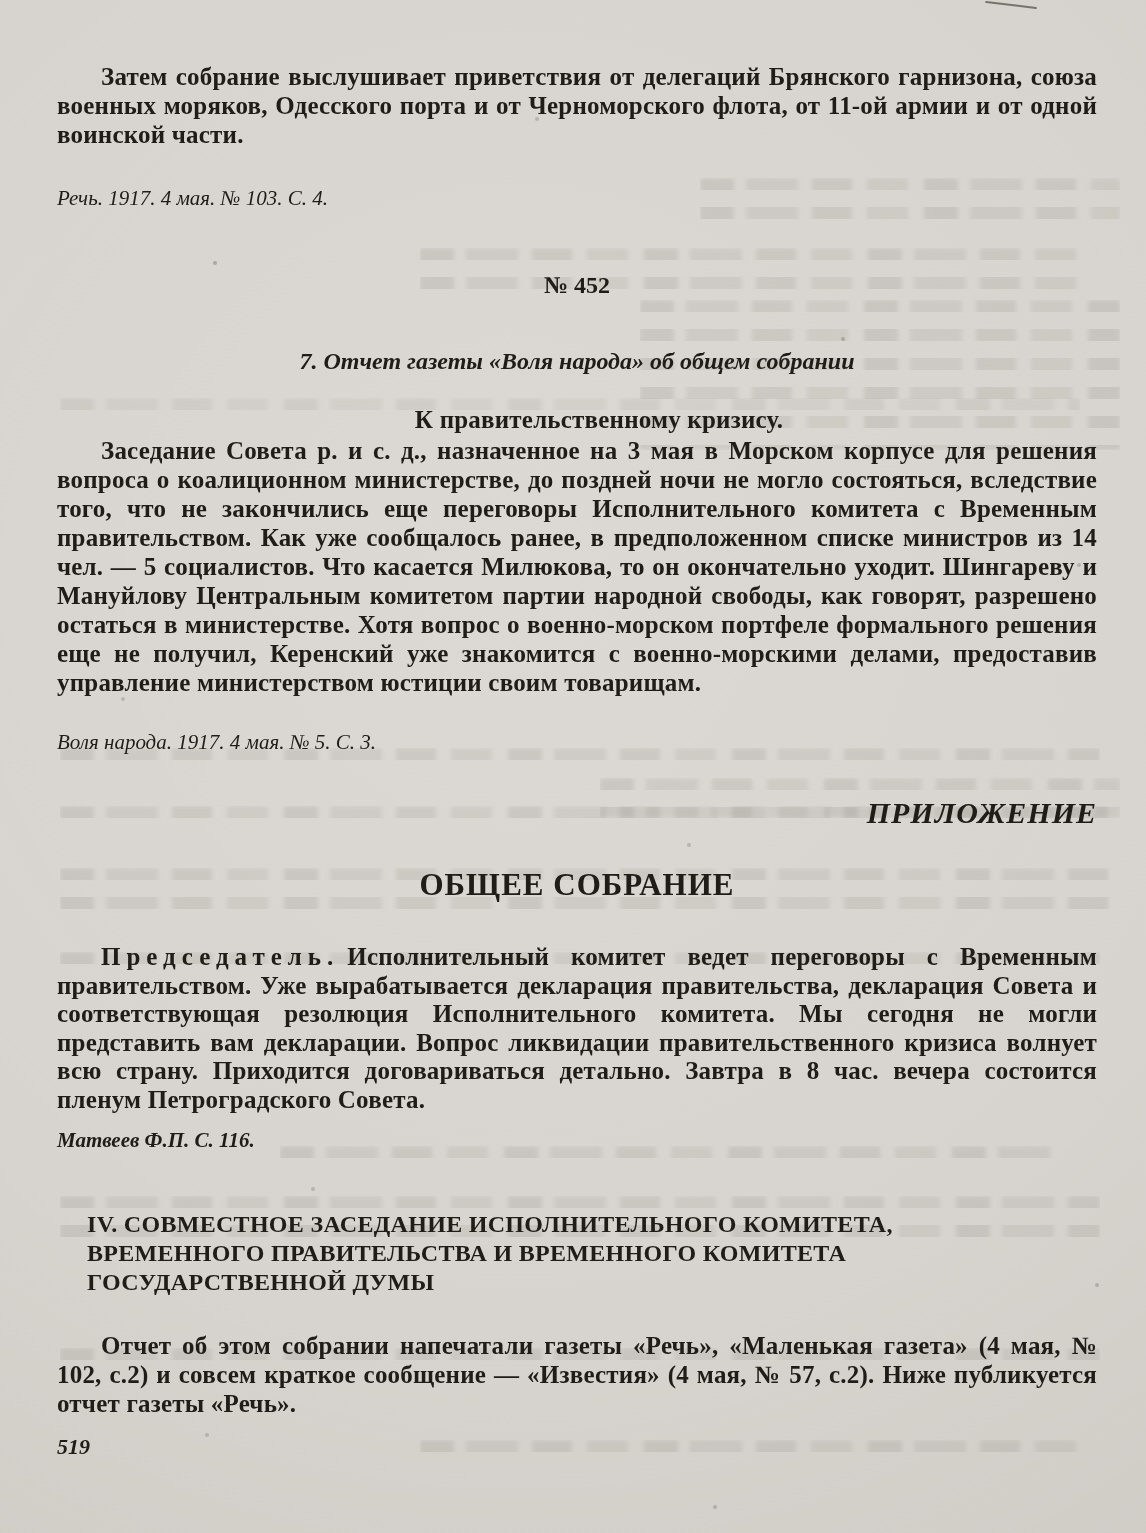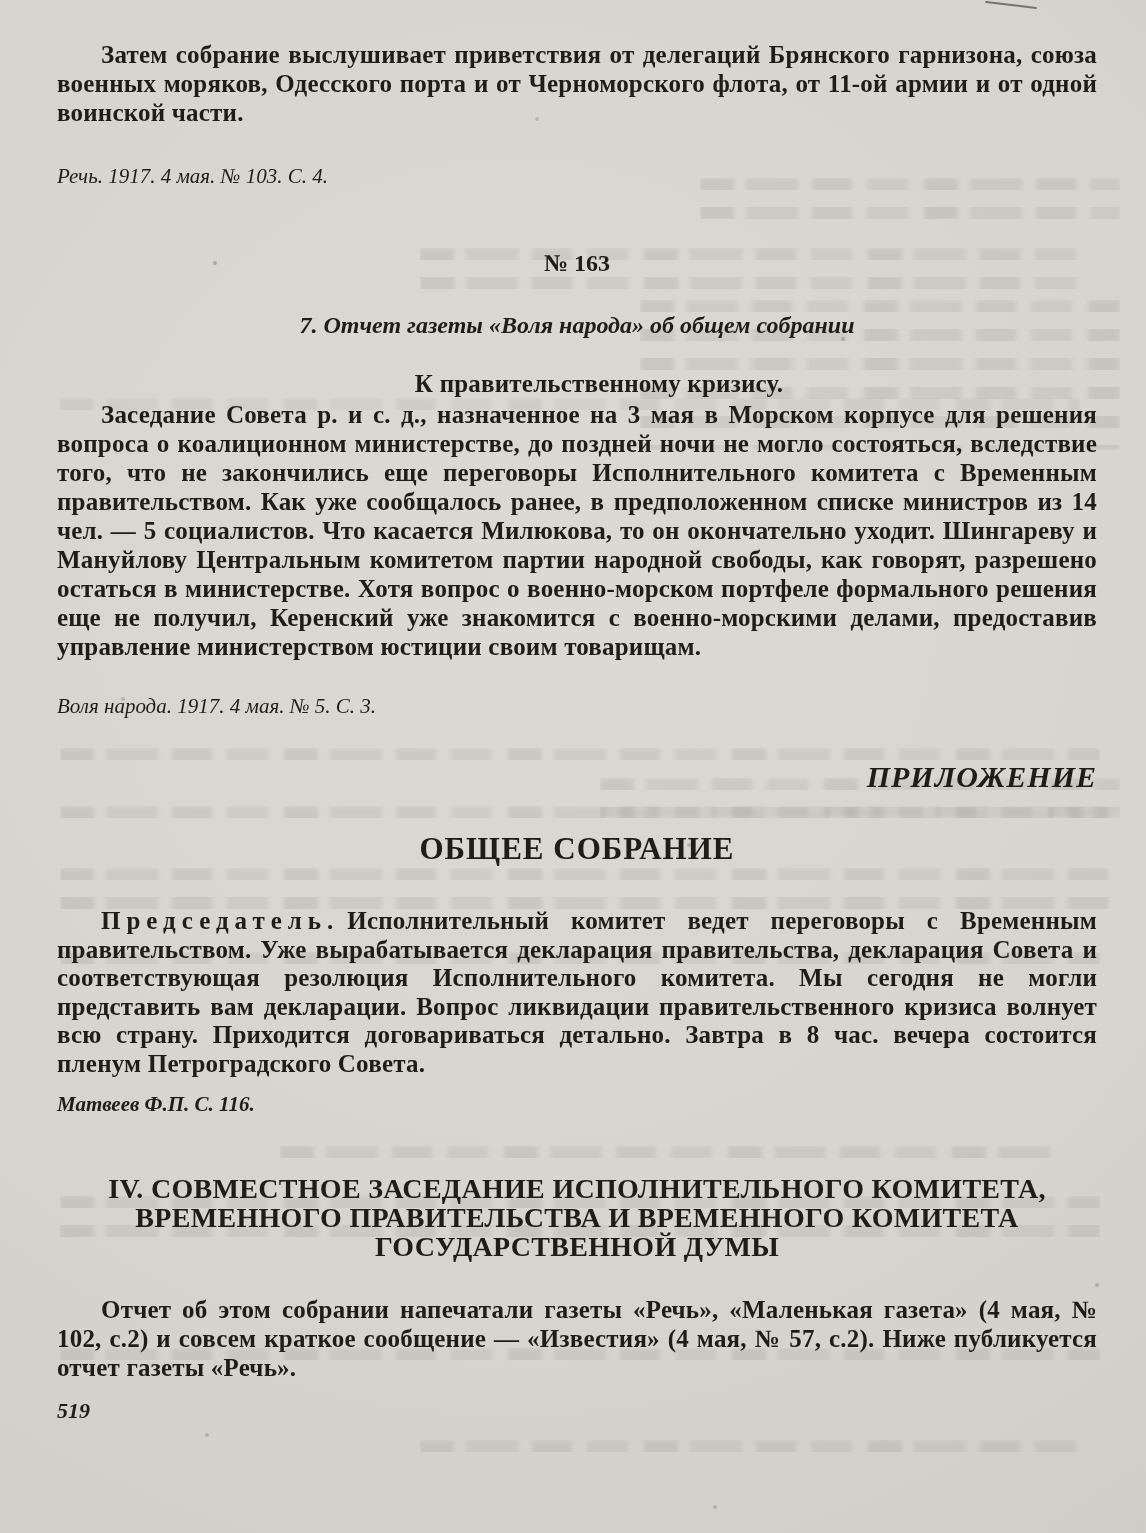--- a/index.html
+++ b/index.html
@@ -31,45 +31,45 @@
     font-size:21px;line-height:26px;
     font-style:italic;font-weight:normal;
     text-align:left;
   }
   .docnum{
     margin:60px 0 0 0;
     font-size:24px;line-height:28px;
     font-weight:bold;text-align:center;
   }
   .doctitle{
-    margin:34px 0 0 0;
+    margin:48px 0 0 0;
     font-size:24px;line-height:28px;
     font-weight:bold;font-style:italic;text-align:center;
   }
-  .para1{margin-top:40px;}
+  .para1{margin-top:62px;}
   .cite2{margin-top:32px;}
   .appendix{
     margin:44px 0 0 0;
     font-size:30px;line-height:28px;
     font-style:italic;font-weight:600;
     text-align:right;letter-spacing:1px;
   }
   .meeting{
     margin:44px 0 16px 0;
     font-size:31px;line-height:28px;
     font-weight:bold;text-align:center;letter-spacing:1px;
   }
   .chairpara{margin-top:44px;line-height:28.5px;}
   .chair{letter-spacing:6px;margin-right:8px;}
   .matveev{margin-top:13px;font-weight:bold;}
   .section{
     margin:57px auto 4px auto;
     max-width:980px;
-    font-size:28px;line-height:29px;
-    font-weight:bold;text-align:center;letter-spacing:.3px;
+    font-size:24px;line-height:29px;
+    font-weight:bold;letter-spacing:.3px;
   }
   .reportpara{margin-top:34px;}
   .pagenum{
     margin:16px 0 0 0;
     font-size:22px;line-height:26px;
     font-style:italic;font-weight:600;
   }
   
   .ghost{
     position:absolute;
@@ -126,21 +126,21 @@
 
   <div class="scratch"></div>
   <div class="specks"></div>
 
   <div class="content">
 
     <p class="body indent para1">Затем собрание выслушивает приветствия от делегаций Брянского гарнизона, союза военных моряков, Одесского порта и от Черноморского флота, от 11-ой армии и от одной воинской части.</p>
 
     <p class="cite">Речь. 1917. 4 мая. № 103. С. 4.</p>
 
-    <h2 class="docnum">№ 163</h2>
+    <h2 class="docnum">№ 452</h2>
 
     <h3 class="doctitle">7. Отчет газеты «Воля народа» об общем собрании</h3>
 
     <p class="body indent kicker">К правительственному кризису.</p>
 
     <p class="body indent tight">Заседание Совета р. и с. д., назначенное на 3 мая в Морском корпусе для решения вопроса о коалиционном министерстве, до поздней ночи не могло состояться, вследствие того, что не закончились еще переговоры Исполнительного комитета с Временным правительством. Как уже сообщалось ранее, в предположенном списке министров из 14 чел. — 5 социалистов. Что касается Милюкова, то он окончательно уходит. Шингареву и Мануйлову Центральным комитетом партии народной свободы, как говорят, разрешено остаться в министерстве. Хотя вопрос о военно-морском портфеле формального решения еще не получил, Керенский уже знакомится с военно-морскими делами, предоставив управление министерством юстиции своим товарищам.</p>
 
     <p class="cite cite2">Воля народа. 1917. 4 мая. № 5. С. 3.</p>
 
     <div class="appendix">ПРИЛОЖЕНИЕ</div>

